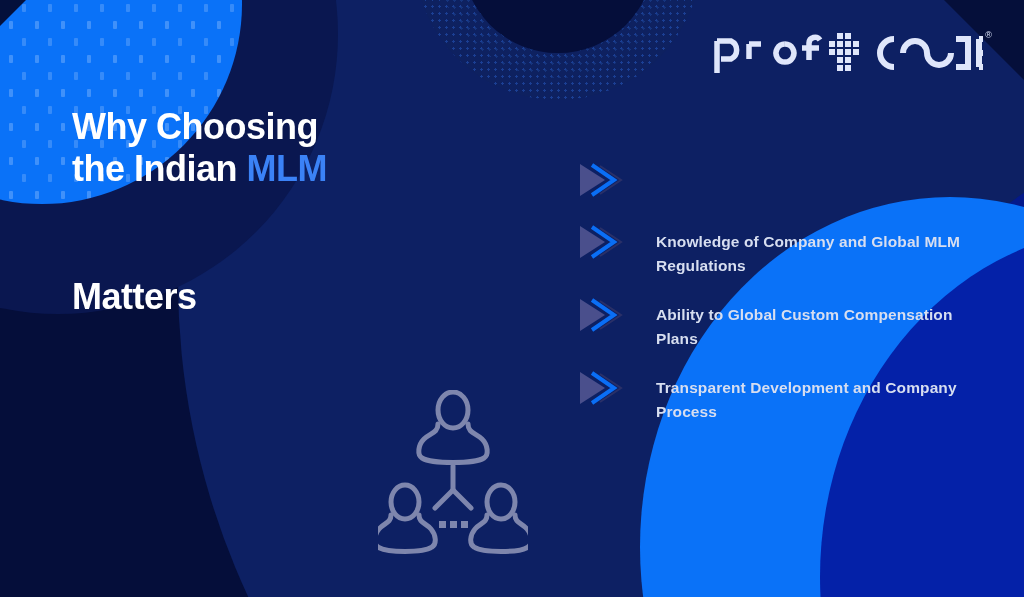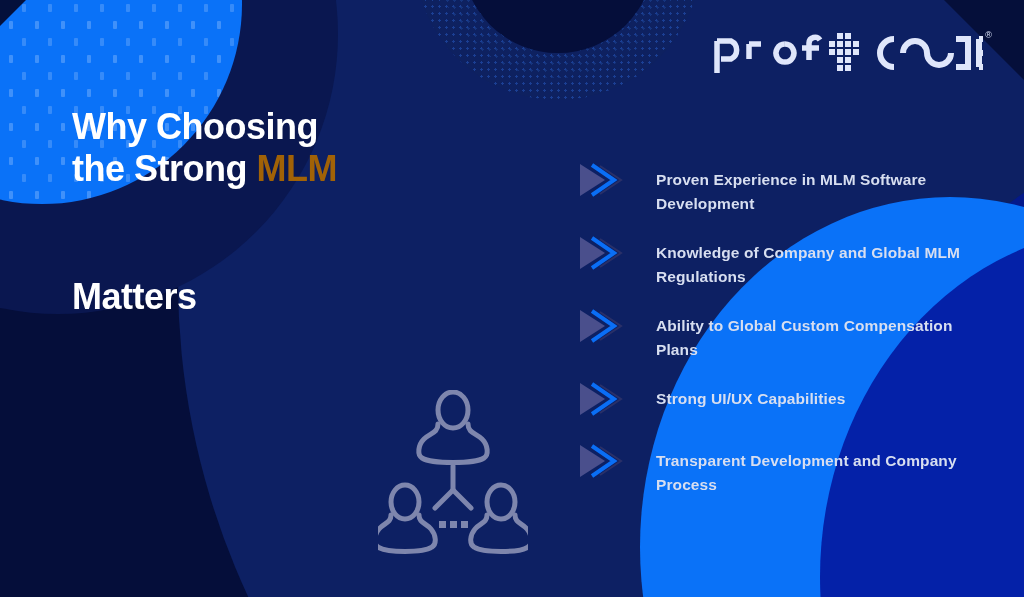--- a/index.html
+++ b/index.html
@@ -141,21 +141,21 @@
   .headline{
     position:absolute;
     left:72px; top:106px;
     width:440px;
     font-size:36px;
     line-height:1.18;
     font-weight:700;
     letter-spacing:-0.5px;
     color:#ffffff;
   }
-  .headline .hl{ color:#a16207; }
+  .headline .hl{ color:#3b82f6; }
 
   
   .net-icon{
     position:absolute;
     left:378px; top:390px;
     width:150px; height:165px;
   }
   .net-icon svg{ display:block; width:100%; height:100%; }
 
   
@@ -257,21 +257,21 @@
           <path d="M266 12 L282 12"></path>
           <path d="M266 26 L279 26"></path>
           <path d="M266 40 L282 40"></path>
         </g>
       </svg>
       <span class="reg">®</span>
     </div>
 
     <h1 class="headline">
       <span>Why Choosing</span><br>
-      <span>the Strong </span><span class="hl">MLM</span><br>
+      <span>the Indian </span><span class="hl">MLM</span><br>
       <br>
       <br>
       <span>Matters</span>
     </h1>
 
     <div class="net-icon">
       <svg viewBox="0 0 150 165" fill="none">
         <g stroke="#7e86ad" stroke-width="5" fill="none" stroke-linecap="round" stroke-linejoin="round">
 
           <ellipse cx="75" cy="20" rx="15" ry="18"></ellipse>
@@ -298,21 +298,20 @@
     <ul class="features">
 
       <li class="feature">
         <span class="arrow">
           <svg width="48" height="40" viewBox="0 0 48 40">
             <polygon points="2,4 2,36 27,20" fill="#4a4f8c"></polygon>
             <polyline points="14,5 36,20 14,35" fill="none" stroke="#0a6ef5" stroke-width="4"></polyline>
             <polyline points="22,6 43,20 22,34" fill="none" stroke="#2a3068" stroke-width="2"></polyline>
           </svg>
         </span>
-        <span class="label">Proven Experience in MLM Software Development</span>
       </li>
 
       <li class="feature">
         <span class="arrow">
           <svg width="48" height="40" viewBox="0 0 48 40">
             <polygon points="2,4 2,36 27,20" fill="#4a4f8c"></polygon>
             <polyline points="14,5 36,20 14,35" fill="none" stroke="#0a6ef5" stroke-width="4"></polyline>
             <polyline points="22,6 43,20 22,34" fill="none" stroke="#2a3068" stroke-width="2"></polyline>
           </svg>
         </span>
@@ -323,30 +322,20 @@
         <span class="arrow">
           <svg width="48" height="40" viewBox="0 0 48 40">
             <polygon points="2,4 2,36 27,20" fill="#4a4f8c"></polygon>
             <polyline points="14,5 36,20 14,35" fill="none" stroke="#0a6ef5" stroke-width="4"></polyline>
             <polyline points="22,6 43,20 22,34" fill="none" stroke="#2a3068" stroke-width="2"></polyline>
           </svg>
         </span>
         <span class="label">Ability to Global Custom Compensation Plans</span>
       </li>
 
-      <li class="feature">
-        <span class="arrow">
-          <svg width="48" height="40" viewBox="0 0 48 40">
-            <polygon points="2,4 2,36 27,20" fill="#4a4f8c"></polygon>
-            <polyline points="14,5 36,20 14,35" fill="none" stroke="#0a6ef5" stroke-width="4"></polyline>
-            <polyline points="22,6 43,20 22,34" fill="none" stroke="#2a3068" stroke-width="2"></polyline>
-          </svg>
-        </span>
-        <span class="label">Strong UI/UX Capabilities</span>
-      </li>
 
       <li class="feature">
         <span class="arrow">
           <svg width="48" height="40" viewBox="0 0 48 40">
             <polygon points="2,4 2,36 27,20" fill="#4a4f8c"></polygon>
             <polyline points="14,5 36,20 14,35" fill="none" stroke="#0a6ef5" stroke-width="4"></polyline>
             <polyline points="22,6 43,20 22,34" fill="none" stroke="#2a3068" stroke-width="2"></polyline>
           </svg>
         </span>
         <span class="label">Transparent Development and Company Process</span>

